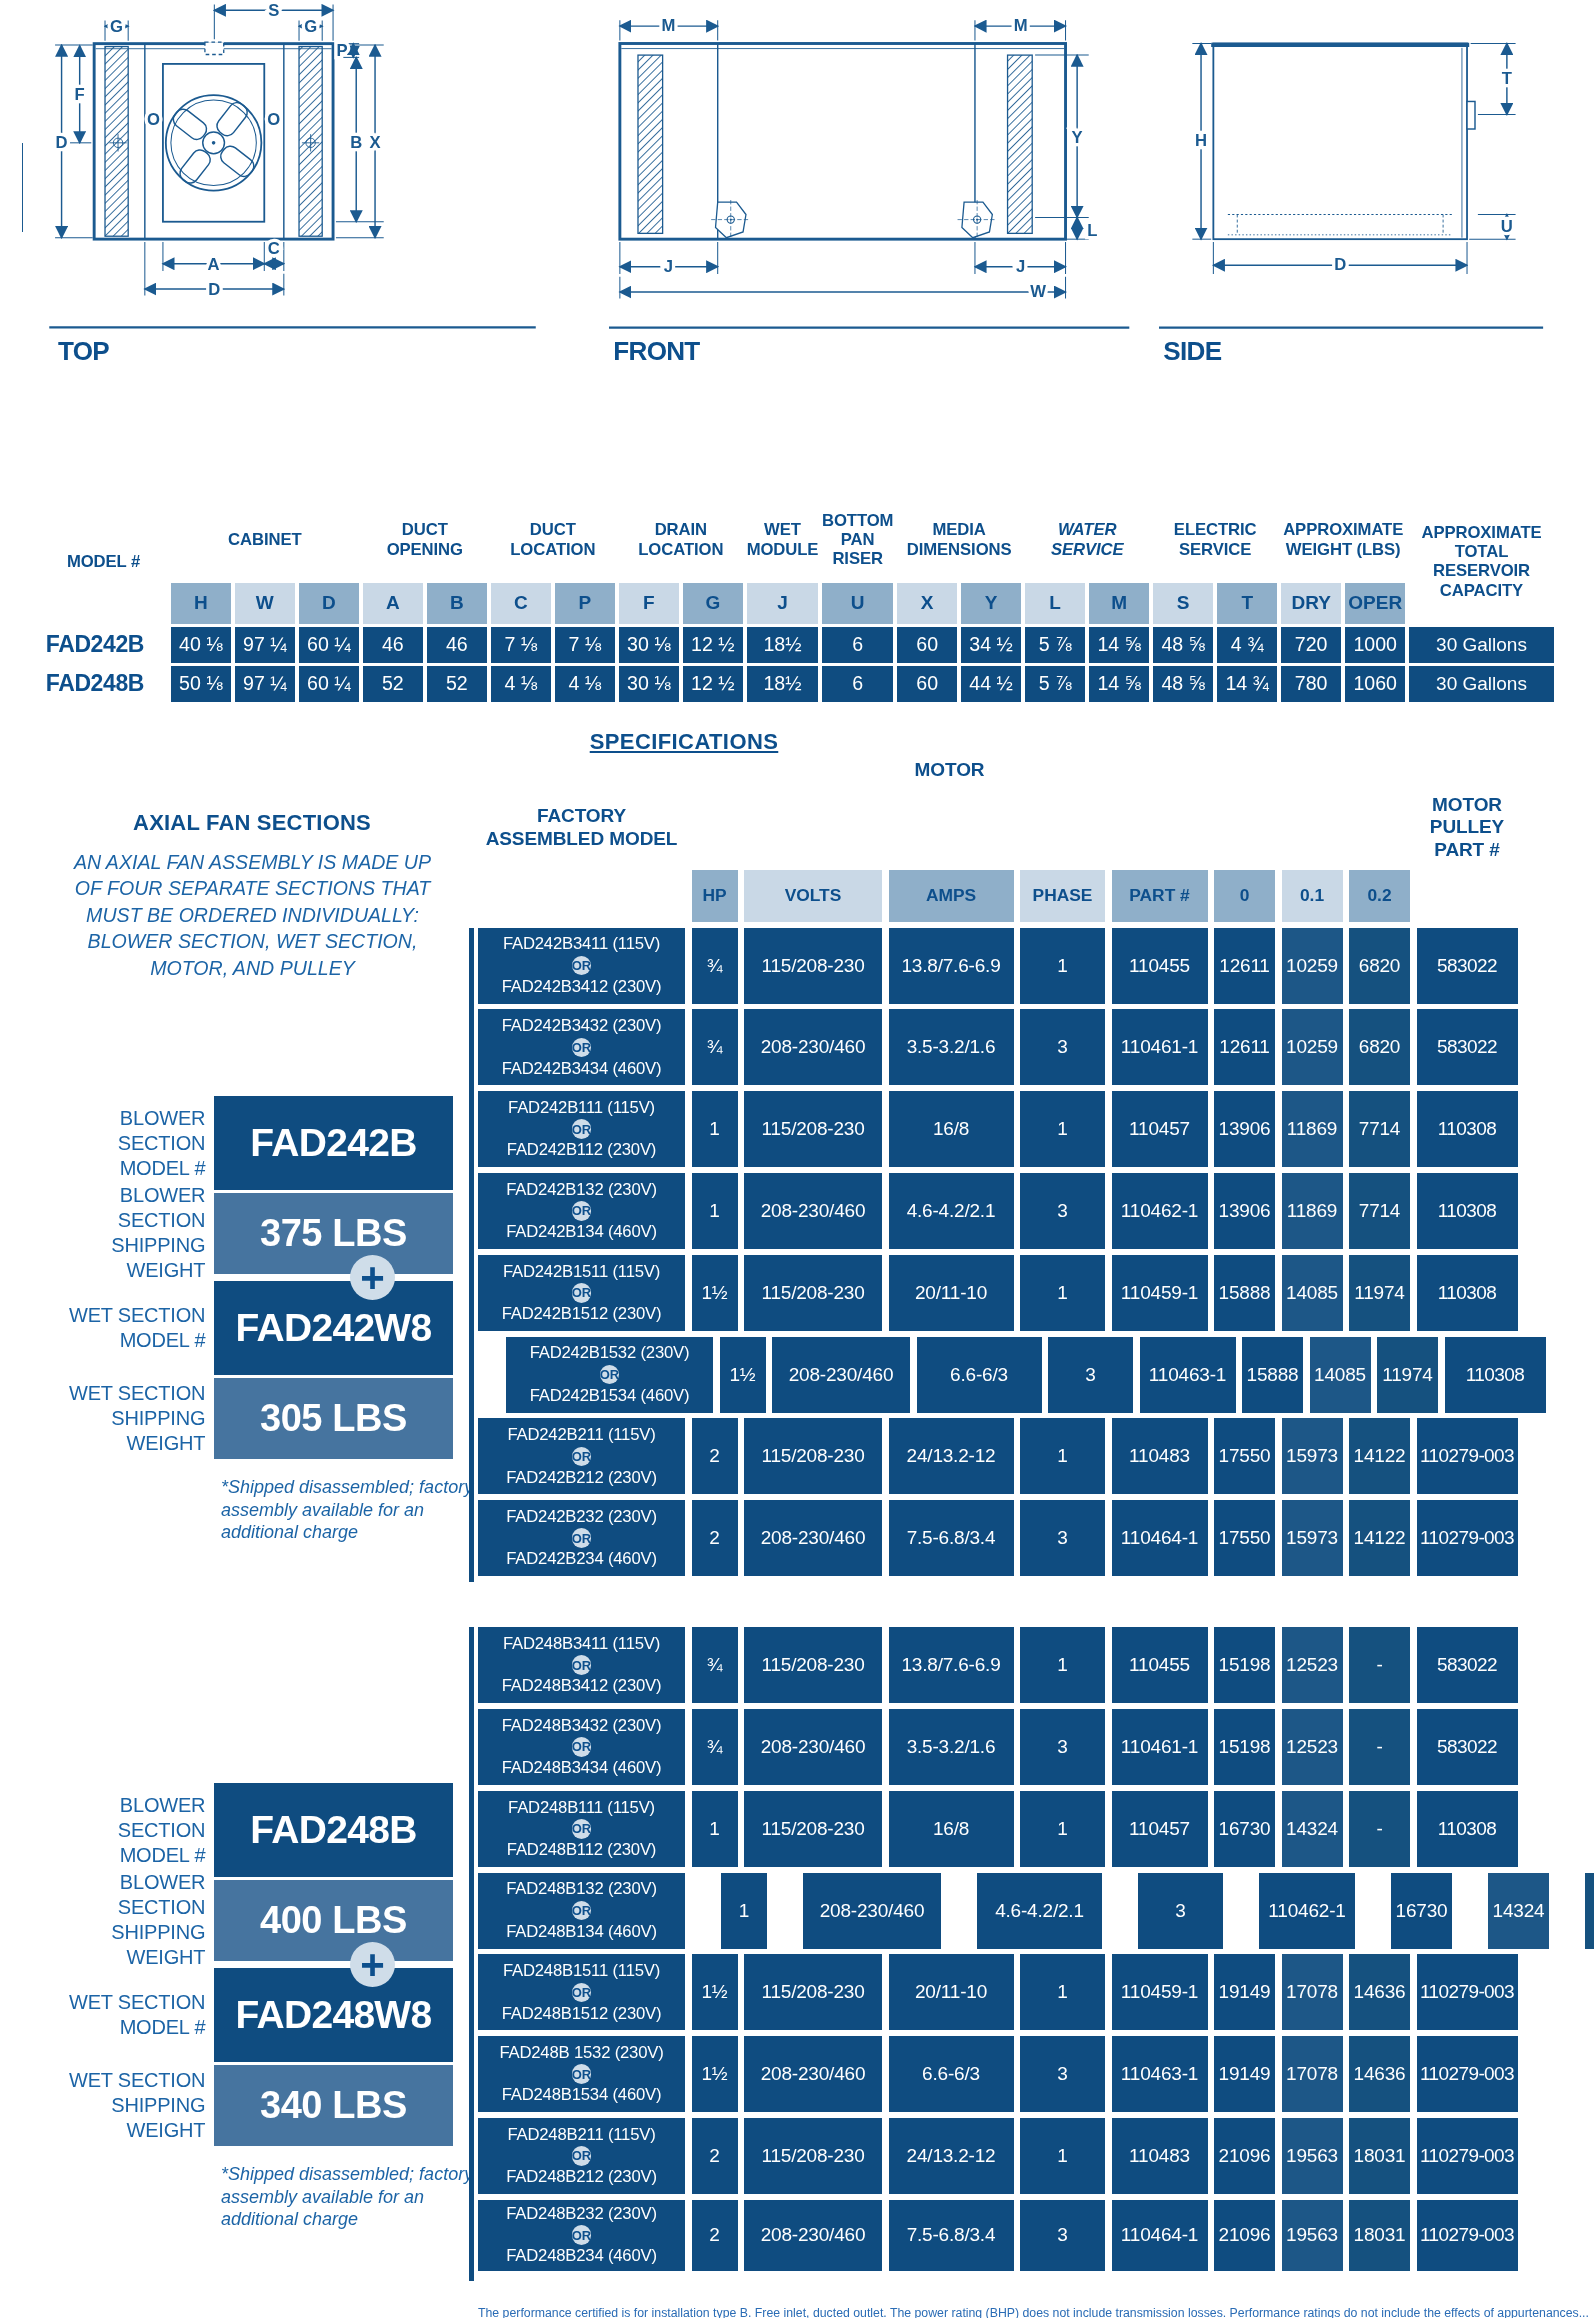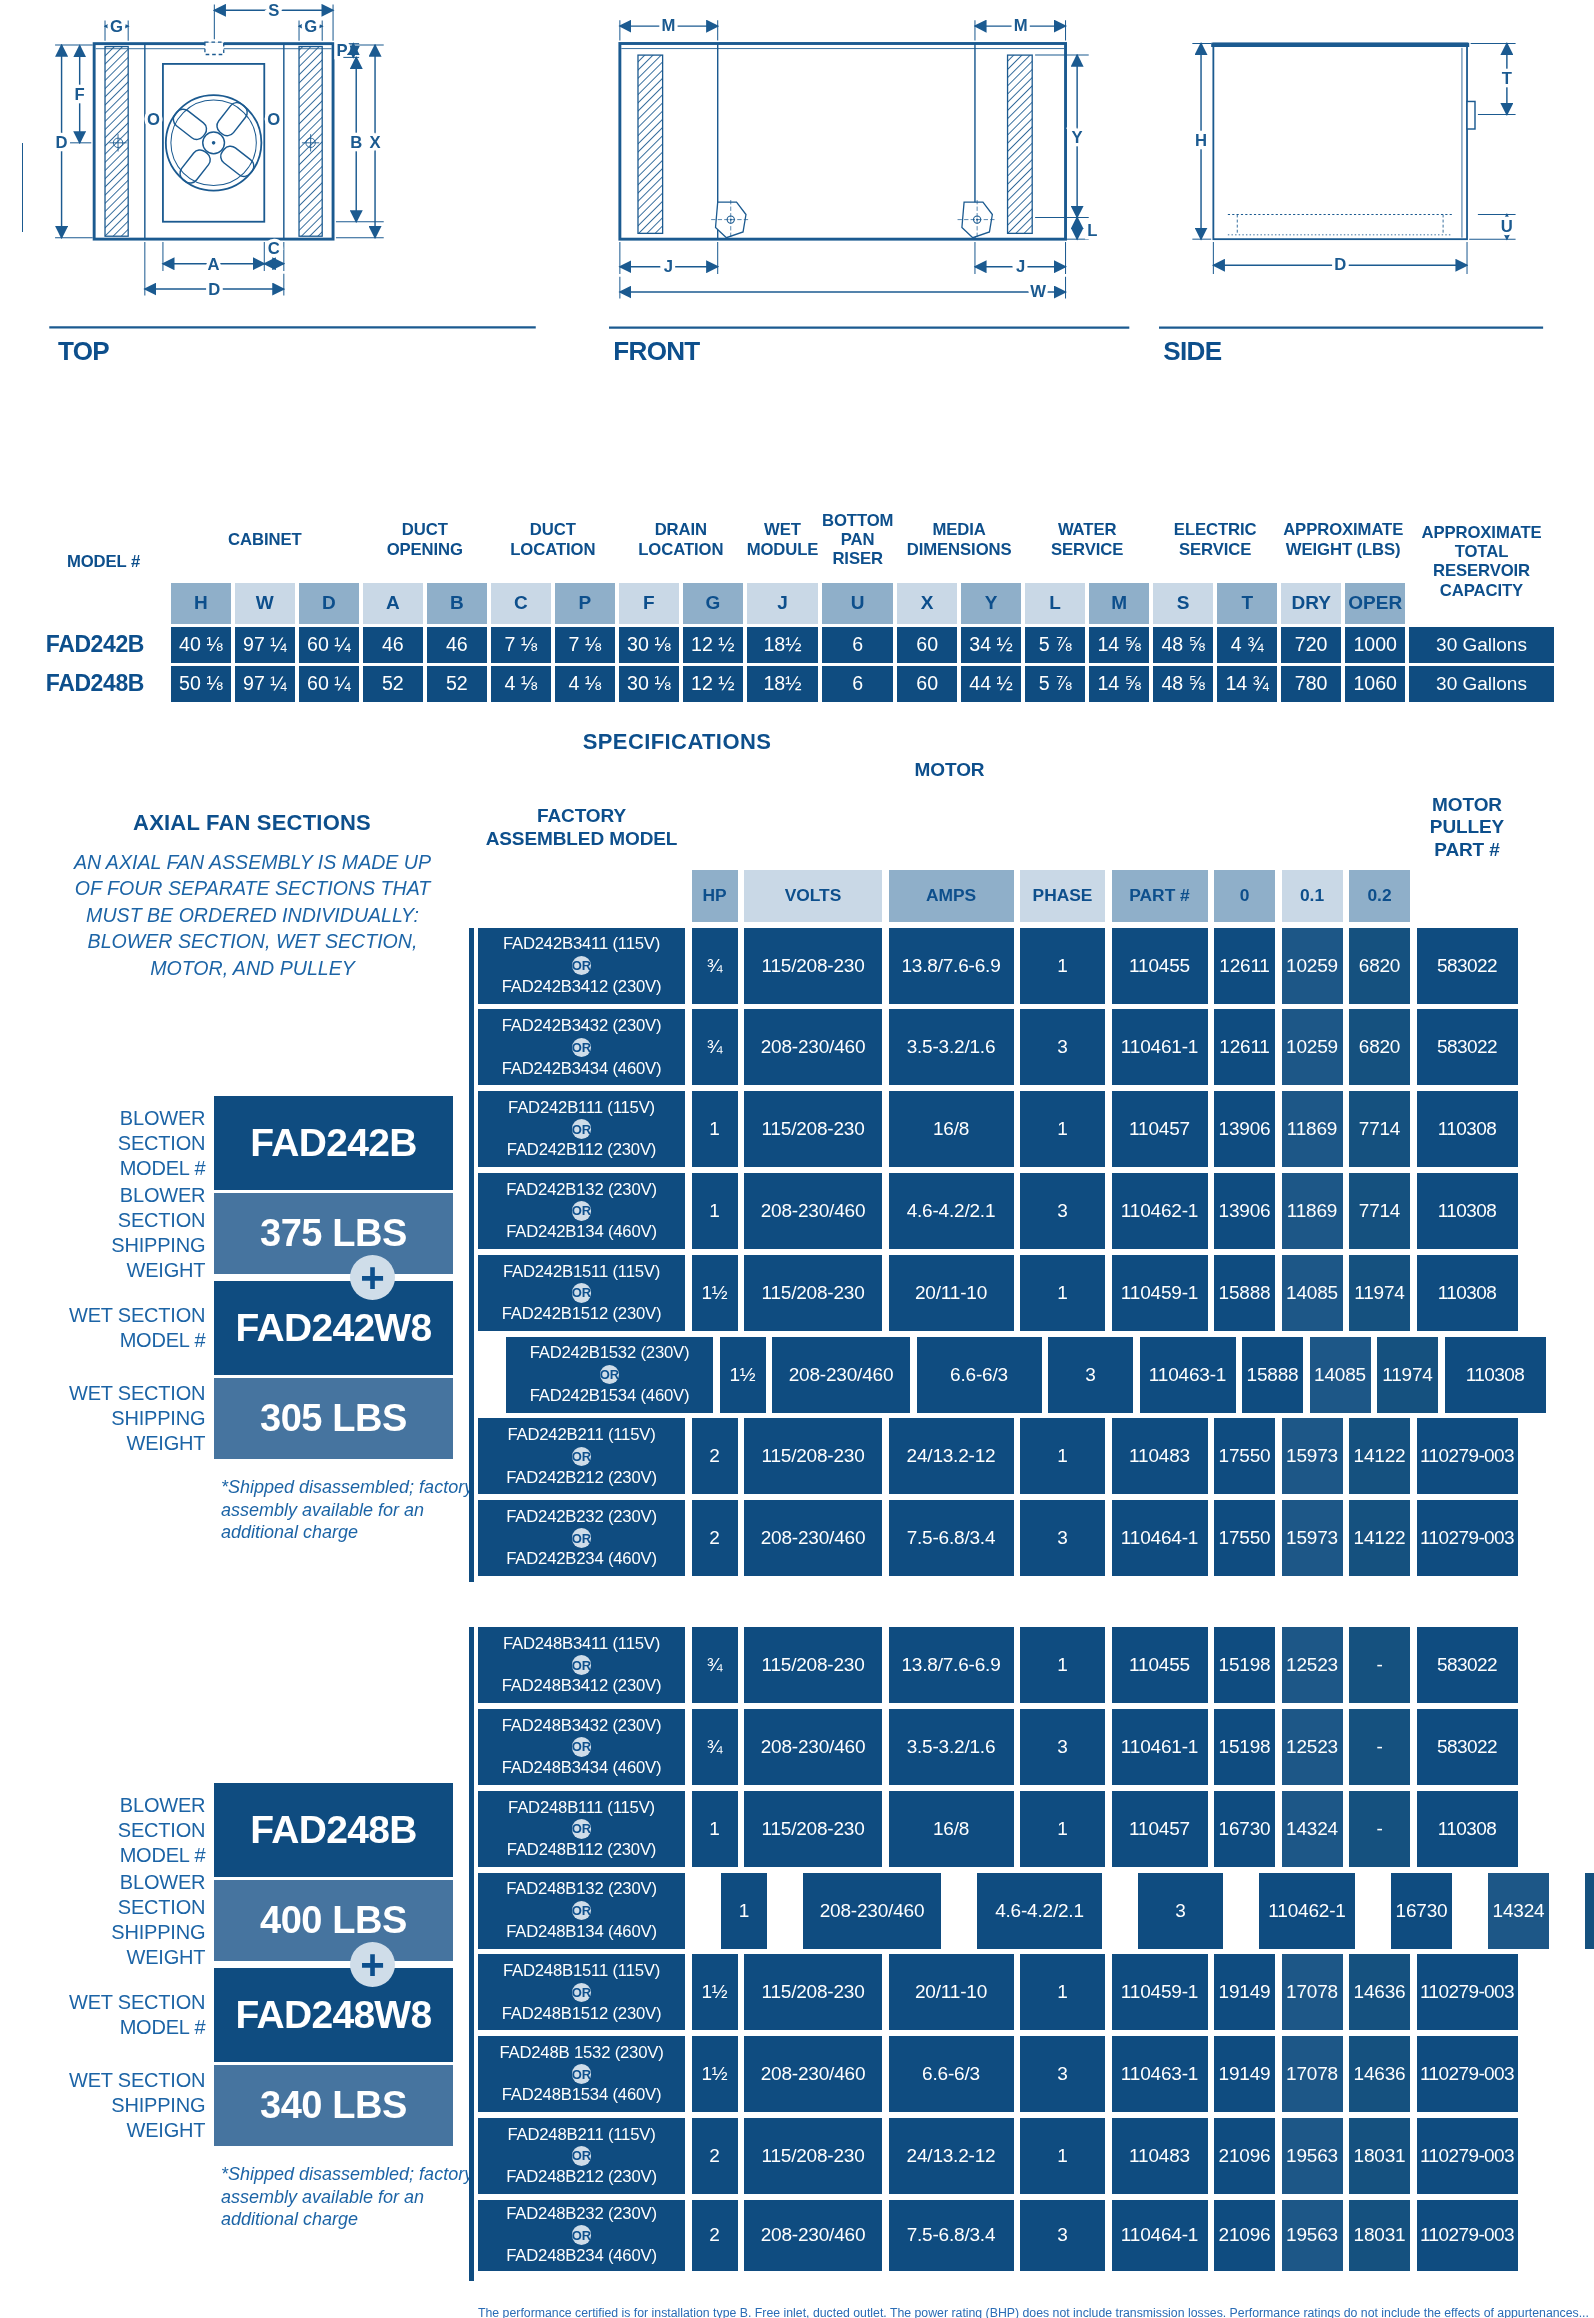--- a/index.html
+++ b/index.html
@@ -28,22 +28,22 @@
     color:var(--blue);font-weight:bold;font-size:16.7px;line-height:1.15;letter-spacing:-0.1px;}
   .dt-l{display:flex;align-items:center;justify-content:center;color:var(--blue);
     font-weight:bold;font-size:19px;}
   .sh-m{background:var(--mid);} .sh-l{background:var(--light);}
   .dt-model{display:flex;align-items:center;color:var(--blue);font-weight:bold;
     font-size:23px;letter-spacing:-0.4px;padding-left:5.8px;}
   .dt-v{display:flex;align-items:center;justify-content:center;background:var(--navy);
     color:#fff;font-size:19.6px;font-weight:500;}
   .dt-cap{font-size:19px;}
   
-  #spec-title{position:absolute;left:9px;top:729px;width:1336px;text-align:center;
-    color:var(--blue);font-weight:bold;font-size:22px;letter-spacing:0.4px;}
+  #spec-title{position:absolute;left:16px;top:729px;width:1336px;text-align:center;
+    color:var(--blue);font-weight:bold;font-size:22px;letter-spacing:0.4px;text-decoration:underline;}
   #spec-table{position:absolute;left:478px;top:755px;width:1052px;}
   .spec-grid{display:grid;grid-template-columns:207px 46px 138px 125px 85px 96px 61px 61px 61px 101px;
     column-gap:6.5px;}
   .sph{display:flex;align-items:center;justify-content:center;text-align:center;color:var(--blue);
     font-weight:bold;font-size:19px;line-height:1.2;letter-spacing:-0.1px;}
   .sph .inch{font-size:13px;font-style:italic;font-weight:bold;}
   .spec-sub-cell{display:flex;align-items:center;justify-content:center;color:var(--blue);
     font-weight:bold;font-size:17.4px;height:52px;}
   .spec-row{margin-bottom:5.8px;}
   .sp-cell{background:var(--navy);color:#fff;display:flex;align-items:center;justify-content:center;
@@ -291,21 +291,21 @@
 
 <div id="dim-grid">
     <div class="dt-mh" style="grid-area: 1 / 1 / 3;">MODEL #</div>
     <div class="dt-gh" style="grid-area: 1 / 2 / auto / span 3;">CABINET</div>
     <div class="dt-gh" style="grid-area: 1 / 5 / auto / span 2;">DUCT OPENING</div>
     <div class="dt-gh" style="grid-area: 1 / 7 / auto / span 2;">DUCT LOCATION</div>
     <div class="dt-gh" style="grid-area: 1 / 9 / auto / span 2;">DRAIN LOCATION</div>
     <div class="dt-gh" style="grid-area: 1 / 11 / auto / span 1;">WET MODULE</div>
     <div class="dt-gh" style="grid-area: 1 / 12 / auto / span 1;">BOTTOM PAN RISER</div>
     <div class="dt-gh" style="grid-area: 1 / 13 / auto / span 2;">MEDIA DIMENSIONS</div>
-    <div class="dt-gh" style="grid-area: 1 / 15 / auto / span 2;">WATER SERVICE</div>
+    <div class="dt-gh" style="grid-area: 1 / 15 / auto / span 2; font-style: italic;">WATER SERVICE</div>
     <div class="dt-gh" style="grid-area: 1 / 17 / auto / span 2;">ELECTRIC SERVICE</div>
     <div class="dt-gh" style="grid-area: 1 / 19 / auto / span 2;">APPROXIMATE WEIGHT (LBS)</div>
     <div class="dt-caph" style="grid-area: 1 / 21 / 3 / span 1;">APPROXIMATE TOTAL RESERVOIR CAPACITY</div>
     <div class="dt-l sh-m" style="grid-area: 2 / 2;">H</div>
     <div class="dt-l sh-l" style="grid-area: 2 / 3;">W</div>
     <div class="dt-l sh-m" style="grid-area: 2 / 4;">D</div>
     <div class="dt-l sh-l" style="grid-area: 2 / 5;">A</div>
     <div class="dt-l sh-m" style="grid-area: 2 / 6;">B</div>
     <div class="dt-l sh-l" style="grid-area: 2 / 7;">C</div>
     <div class="dt-l sh-m" style="grid-area: 2 / 8;">P</div>

